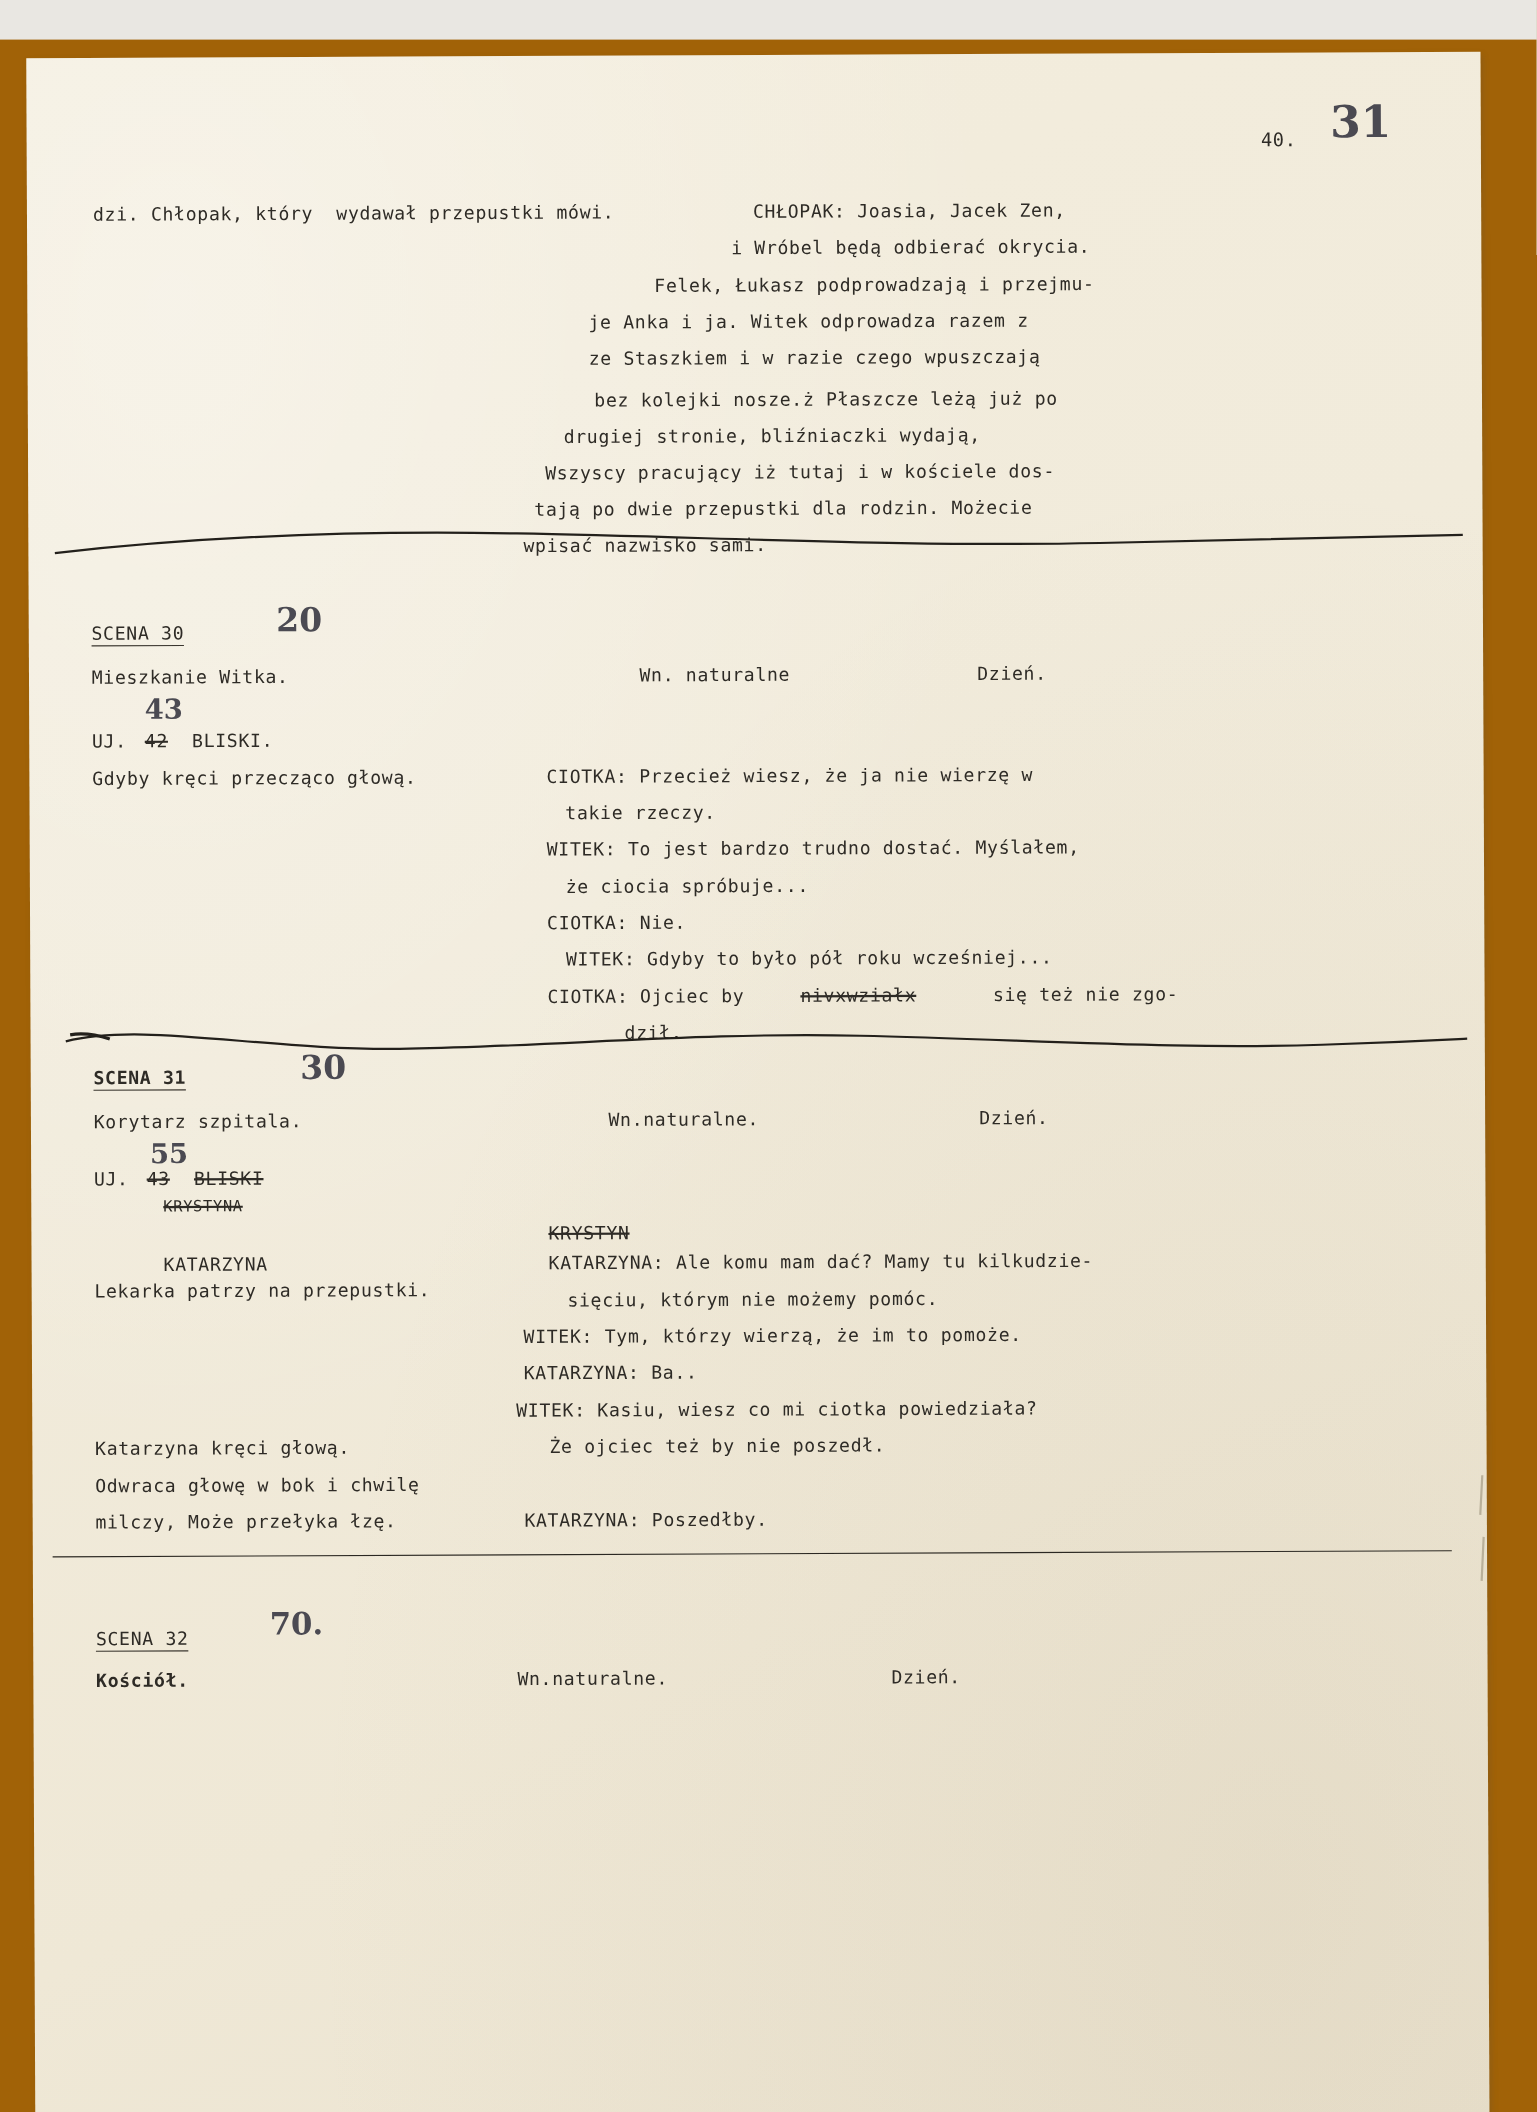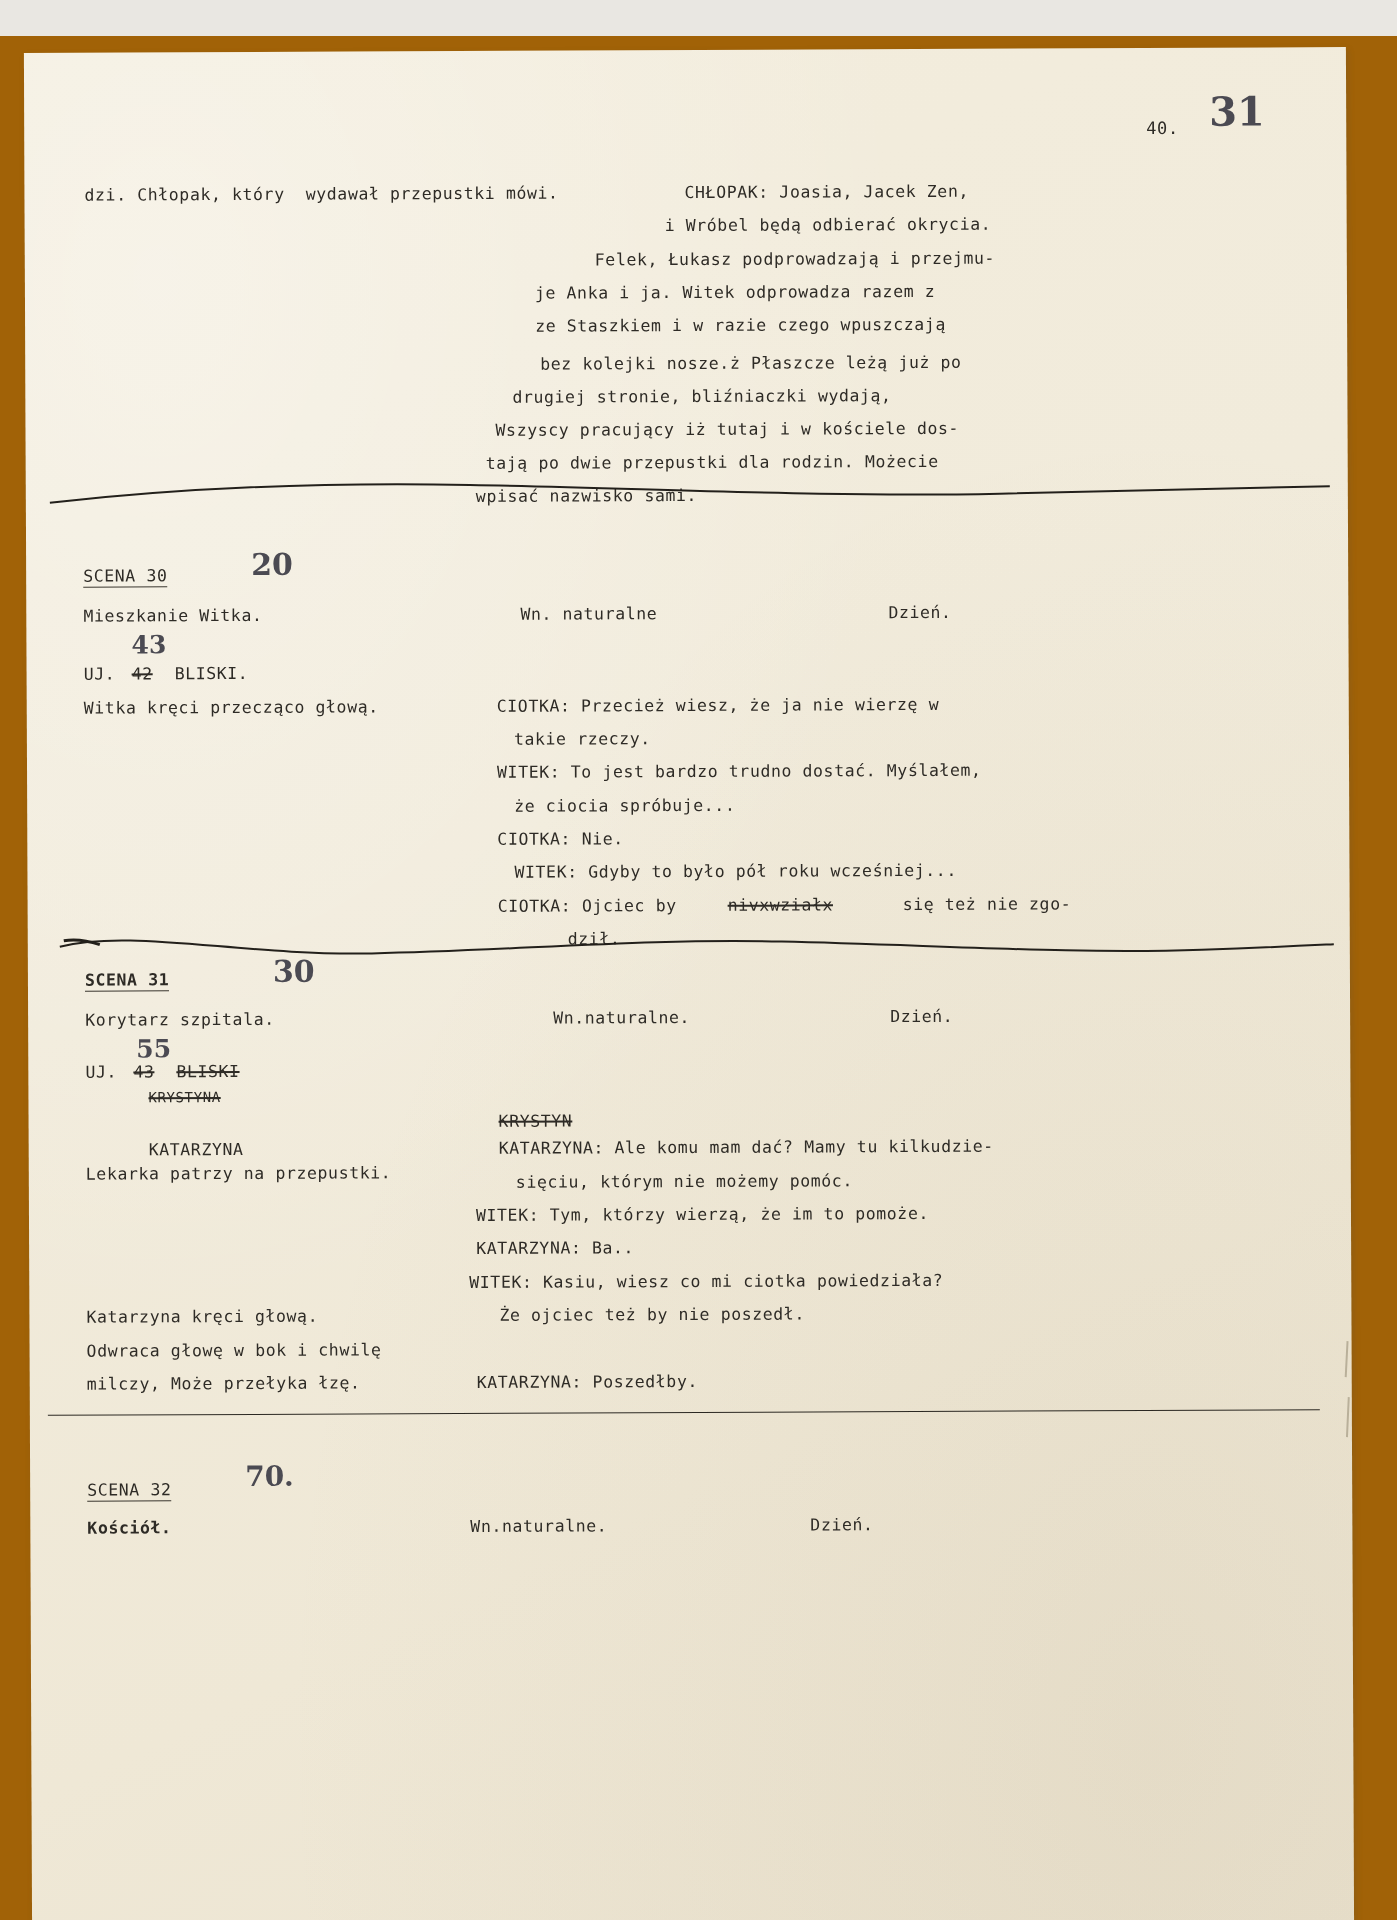--- a/index.html
+++ b/index.html
@@ -93,29 +93,29 @@
     <div class="txt" style="left:450px; top:438px;">wpisać nazwisko sami.</div>
 
     <svg class="wavy" style="left:14px; top:420px;" width="1300" height="50">
       <path d="M10,30 C120,18 260,10 430,14 C610,18 780,28 960,25 C1110,23 1220,20 1290,19" stroke="#23201b" stroke-width="2" fill="none"></path>
     </svg>
 
     <div class="txt underline" style="left:57px; top:516px;">SCENA 30</div>
     <div class="hand" style="left:225px; top:495px; font-size:30px;">20</div>
 
     <div class="txt" style="left:57px; top:556px;">Mieszkanie Witka.</div>
-    <div class="txt" style="left:494px; top:556px;text-align:right;">Wn. naturalne</div>
+    <div class="txt" style="left:555px; top:556px;text-align:right;">Wn. naturalne</div>
     <div class="txt" style="left:862px; top:556px;">Dzień.</div>
 
     <div class="txt" style="left:57px; top:614px;">UJ.</div>
     <div class="txt strike" style="left:105px; top:614px;">42</div>
     <div class="hand" style="left:105px; top:578px; font-size:25px;">43</div>
     <div class="txt" style="left:148px; top:614px;">BLISKI.</div>
 
-    <div class="txt" style="left:57px; top:648px;">Witka kręci przecząco głową.</div>
+    <div class="txt" style="left:57px; top:648px;">Gdyby kręci przecząco głową.</div>
 
     <div class="txt" style="left:470px; top:648px;">CIOTKA: Przecież wiesz, że ja nie wierzę w</div>
     <div class="txt" style="left:487px; top:681px;">takie rzeczy.</div>
     <div class="txt" style="left:470px; top:714px;">WITEK: To jest bardzo trudno dostać. Myślałem,</div>
     <div class="txt" style="left:487px; top:748px;">że ciocia spróbuje...</div>
     <div class="txt" style="left:470px; top:781px;">CIOTKA: Nie.</div>
     <div class="txt" style="left:487px; top:814px;">WITEK: Gdyby to było pół roku wcześniej...</div>
     <div class="txt" style="left:470px; top:848px;">CIOTKA: Ojciec by</div>
     <div class="txt strike" style="left:700px; top:848px;">nivxwziałx</div>
     <div class="txt" style="left:875px; top:848px;">się też nie zgo-</div>

